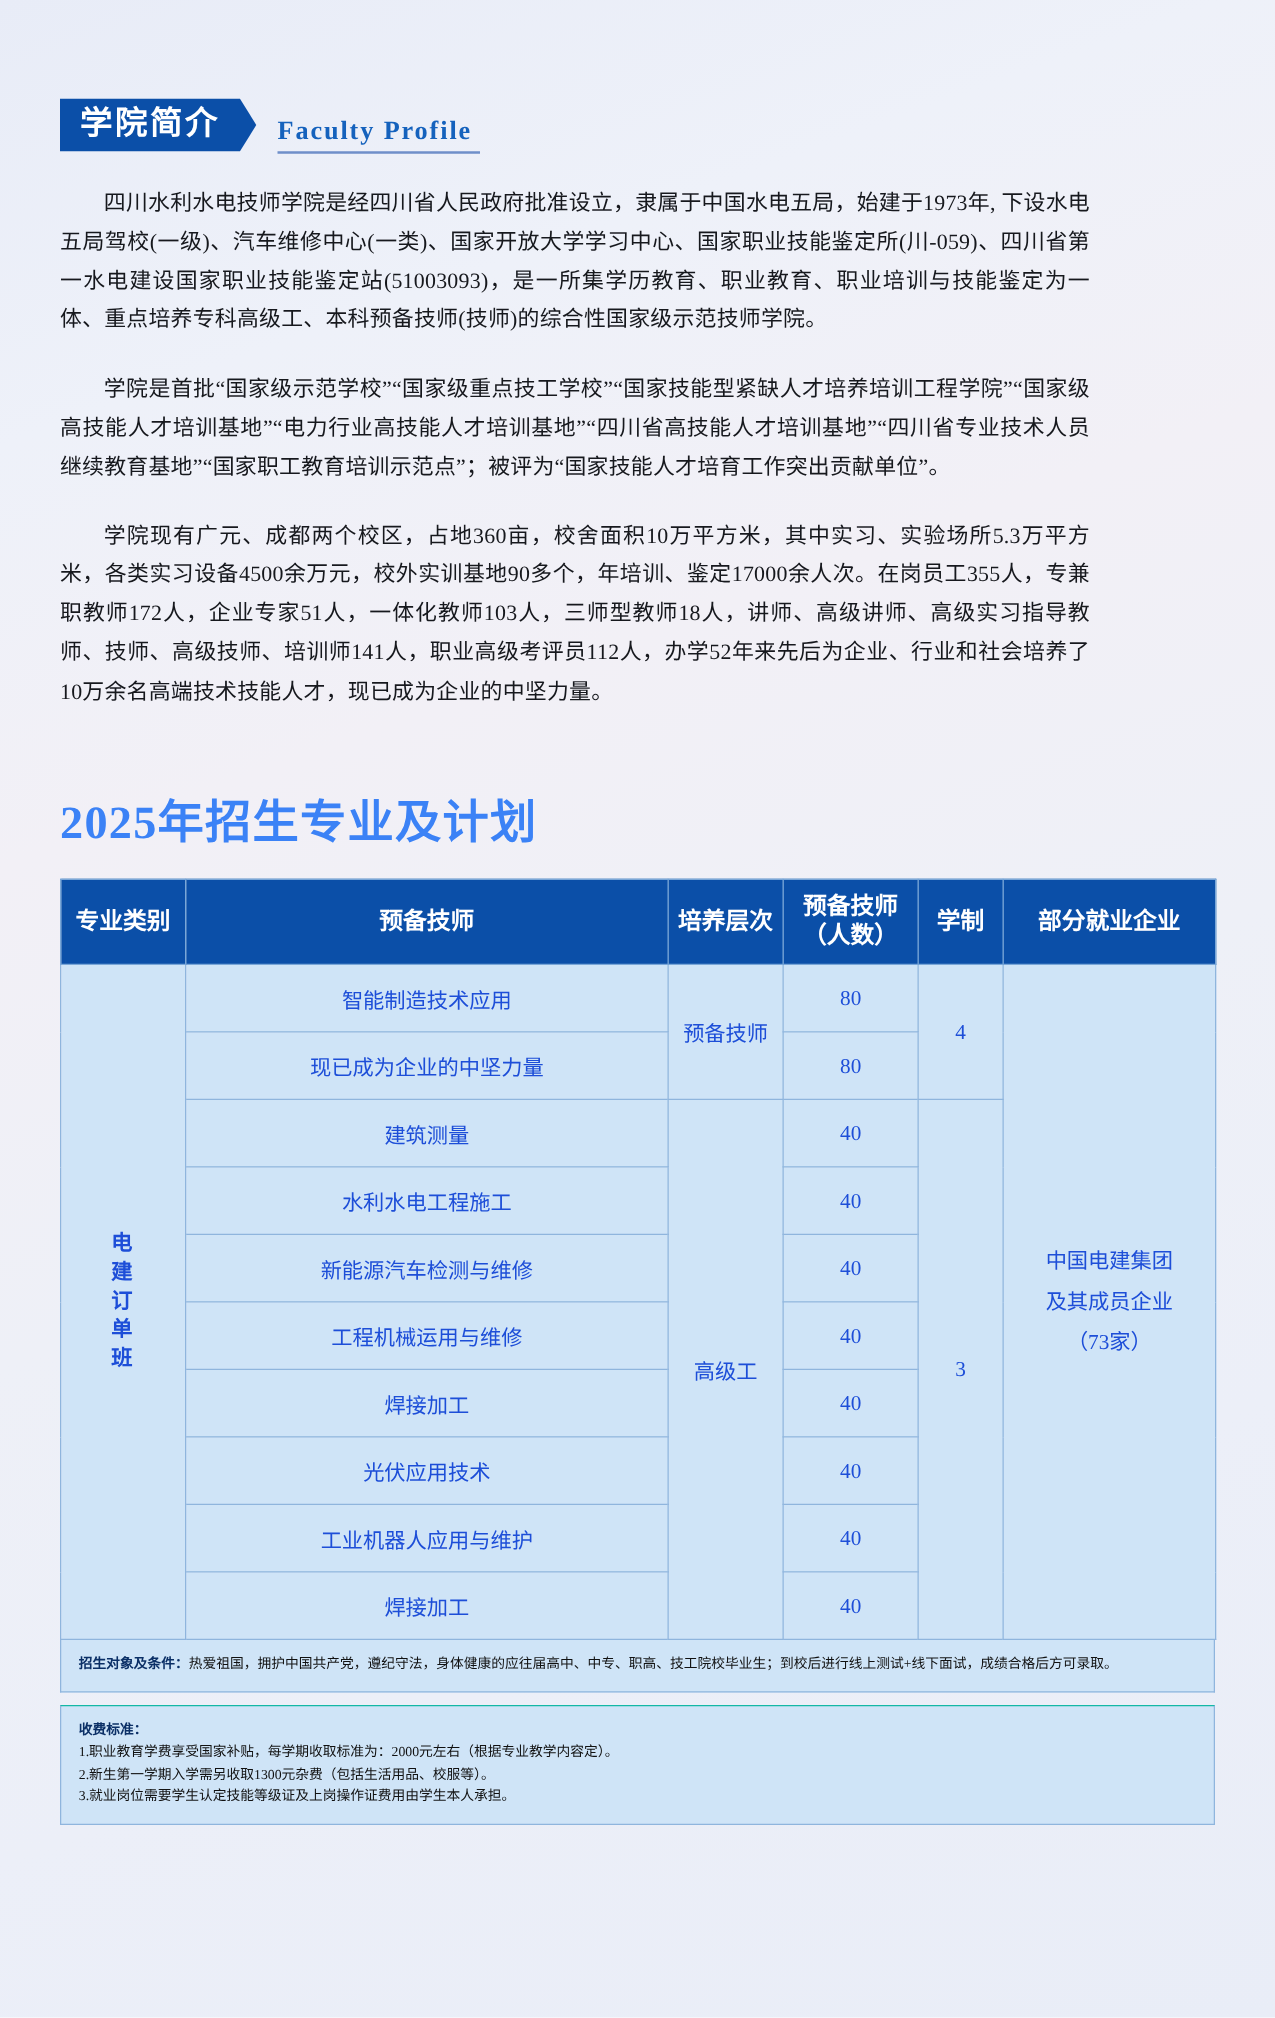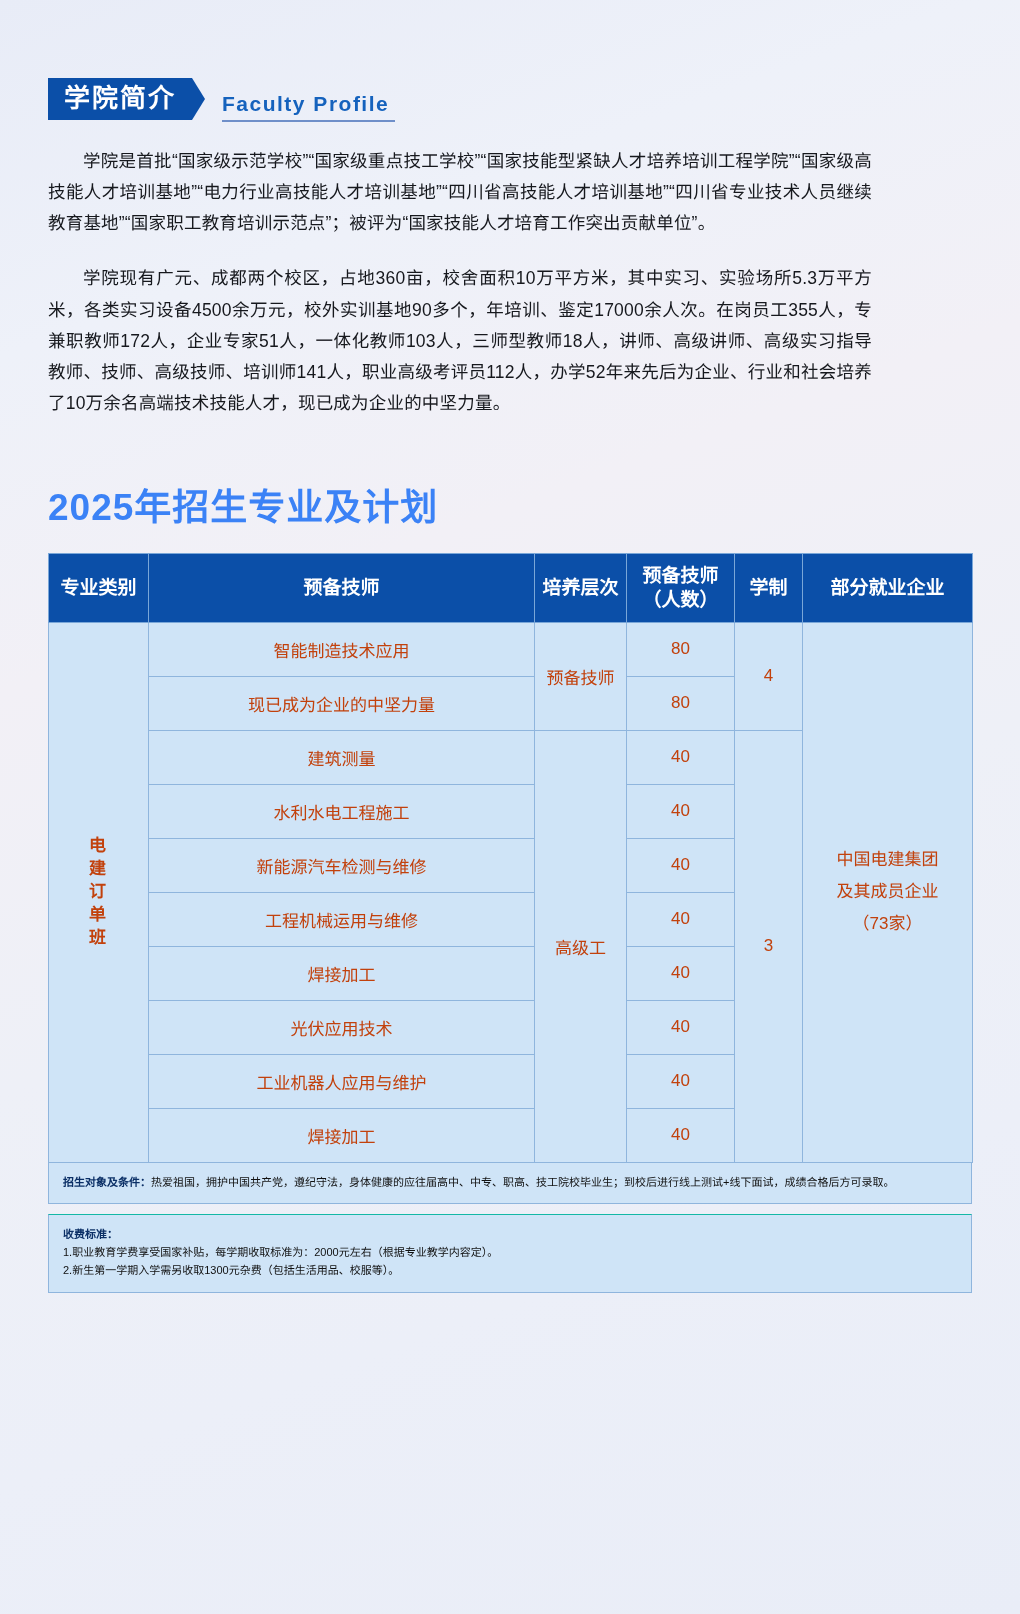--- a/index.html
+++ b/index.html
@@ -14,20 +14,21 @@
     color: #15171c;
     position: relative;
     overflow: hidden;
   }
   .page {
     position: relative;
     width: 920px;
     height: 1614px;
     box-sizing: border-box;
     padding: 0 48px;
+    font-family: Liberation Serif, serif;
   }
   
   .section-head {
     display: flex;
     align-items: flex-end;
     gap: 0;
     padding-top: 64px;
   }
   .zh-tag {
     background: #0b4fa8;
@@ -105,21 +106,21 @@
     font-weight: bold;
     padding: 10px 2px;
     border: 1px solid #7aa7d8;
     line-height: 1.25;
   }
   table.plan td {
     border: 1px solid #8fb5dd;
     text-align: center;
     padding: 14px 4px;
     background: #cfe4f7;
-    color: #c2410c;
+    color: #1d4ed8;
     font-size: 17px;
   }
   td.cat {
     background: #cfe4f7;
     font-size: 25px;
     font-weight: bold;
     letter-spacing: 2px;
     line-height: 1.35;
     width: 100px;
   }
@@ -166,20 +167,21 @@
 <body>
 
 <div class="page">
 
   <div class="section-head">
     <div class="zh-tag">学院简介</div>
     <div class="en-tag">Faculty Profile</div>
   </div>
 
   <div class="intro">
+    <p>四川水利水电技师学院是经四川省人民政府批准设立，隶属于中国水电五局，始建于1973年, 下设水电五局驾校(一级)、汽车维修中心(一类)、国家开放大学学习中心、国家职业技能鉴定所(川-059)、四川省第一水电建设国家职业技能鉴定站(51003093)，是一所集学历教育、职业教育、职业培训与技能鉴定为一体、重点培养专科高级工、本科预备技师(技师)的综合性国家级示范技师学院。</p>
     <p>学院是首批“国家级示范学校”“国家级重点技工学校”“国家技能型紧缺人才培养培训工程学院”“国家级高技能人才培训基地”“电力行业高技能人才培训基地”“四川省高技能人才培训基地”“四川省专业技术人员继续教育基地”“国家职工教育培训示范点”；被评为“国家技能人才培育工作突出贡献单位”。</p>
     <p>学院现有广元、成都两个校区，占地360亩，校舍面积10万平方米，其中实习、实验场所5.3万平方米，各类实习设备4500余万元，校外实训基地90多个，年培训、鉴定17000余人次。在岗员工355人，专兼职教师172人，企业专家51人，一体化教师103人，三师型教师18人，讲师、高级讲师、高级实习指导教师、技师、高级技师、培训师141人，职业高级考评员112人，办学52年来先后为企业、行业和社会培养了10万余名高端技术技能人才，现已成为企业的中坚力量。</p>
   </div>
 
   <div class="plan-title">2025年招生专业及计划</div>
 
   <table class="plan">
     <colgroup>
       <col style="width:100px">
       <col style="width:386px">
@@ -262,15 +264,16 @@
   </table>
 
   <div class="notes">
     <span class="lead">招生对象及条件：</span><span>热爱祖国，拥护中国共产党，遵纪守法，身体健康的应往届高中、中专、职高、技工院校毕业生；到校后进行线上测试+线下面试，成绩合格后方可录取。</span>
   </div>
 
   <div class="notes second">
     <span class="lead line">收费标准：</span>
     <span class="line">1.职业教育学费享受国家补贴，每学期收取标准为：2000元左右（根据专业教学内容定）。</span>
     <span class="line">2.新生第一学期入学需另收取1300元杂费（包括生活用品、校服等）。</span>
+    <span class="line">3.就业岗位需要学生认定技能等级证及上岗操作证费用由学生本人承担。</span>
   </div>
 
 </div>
 
 </body></html>

